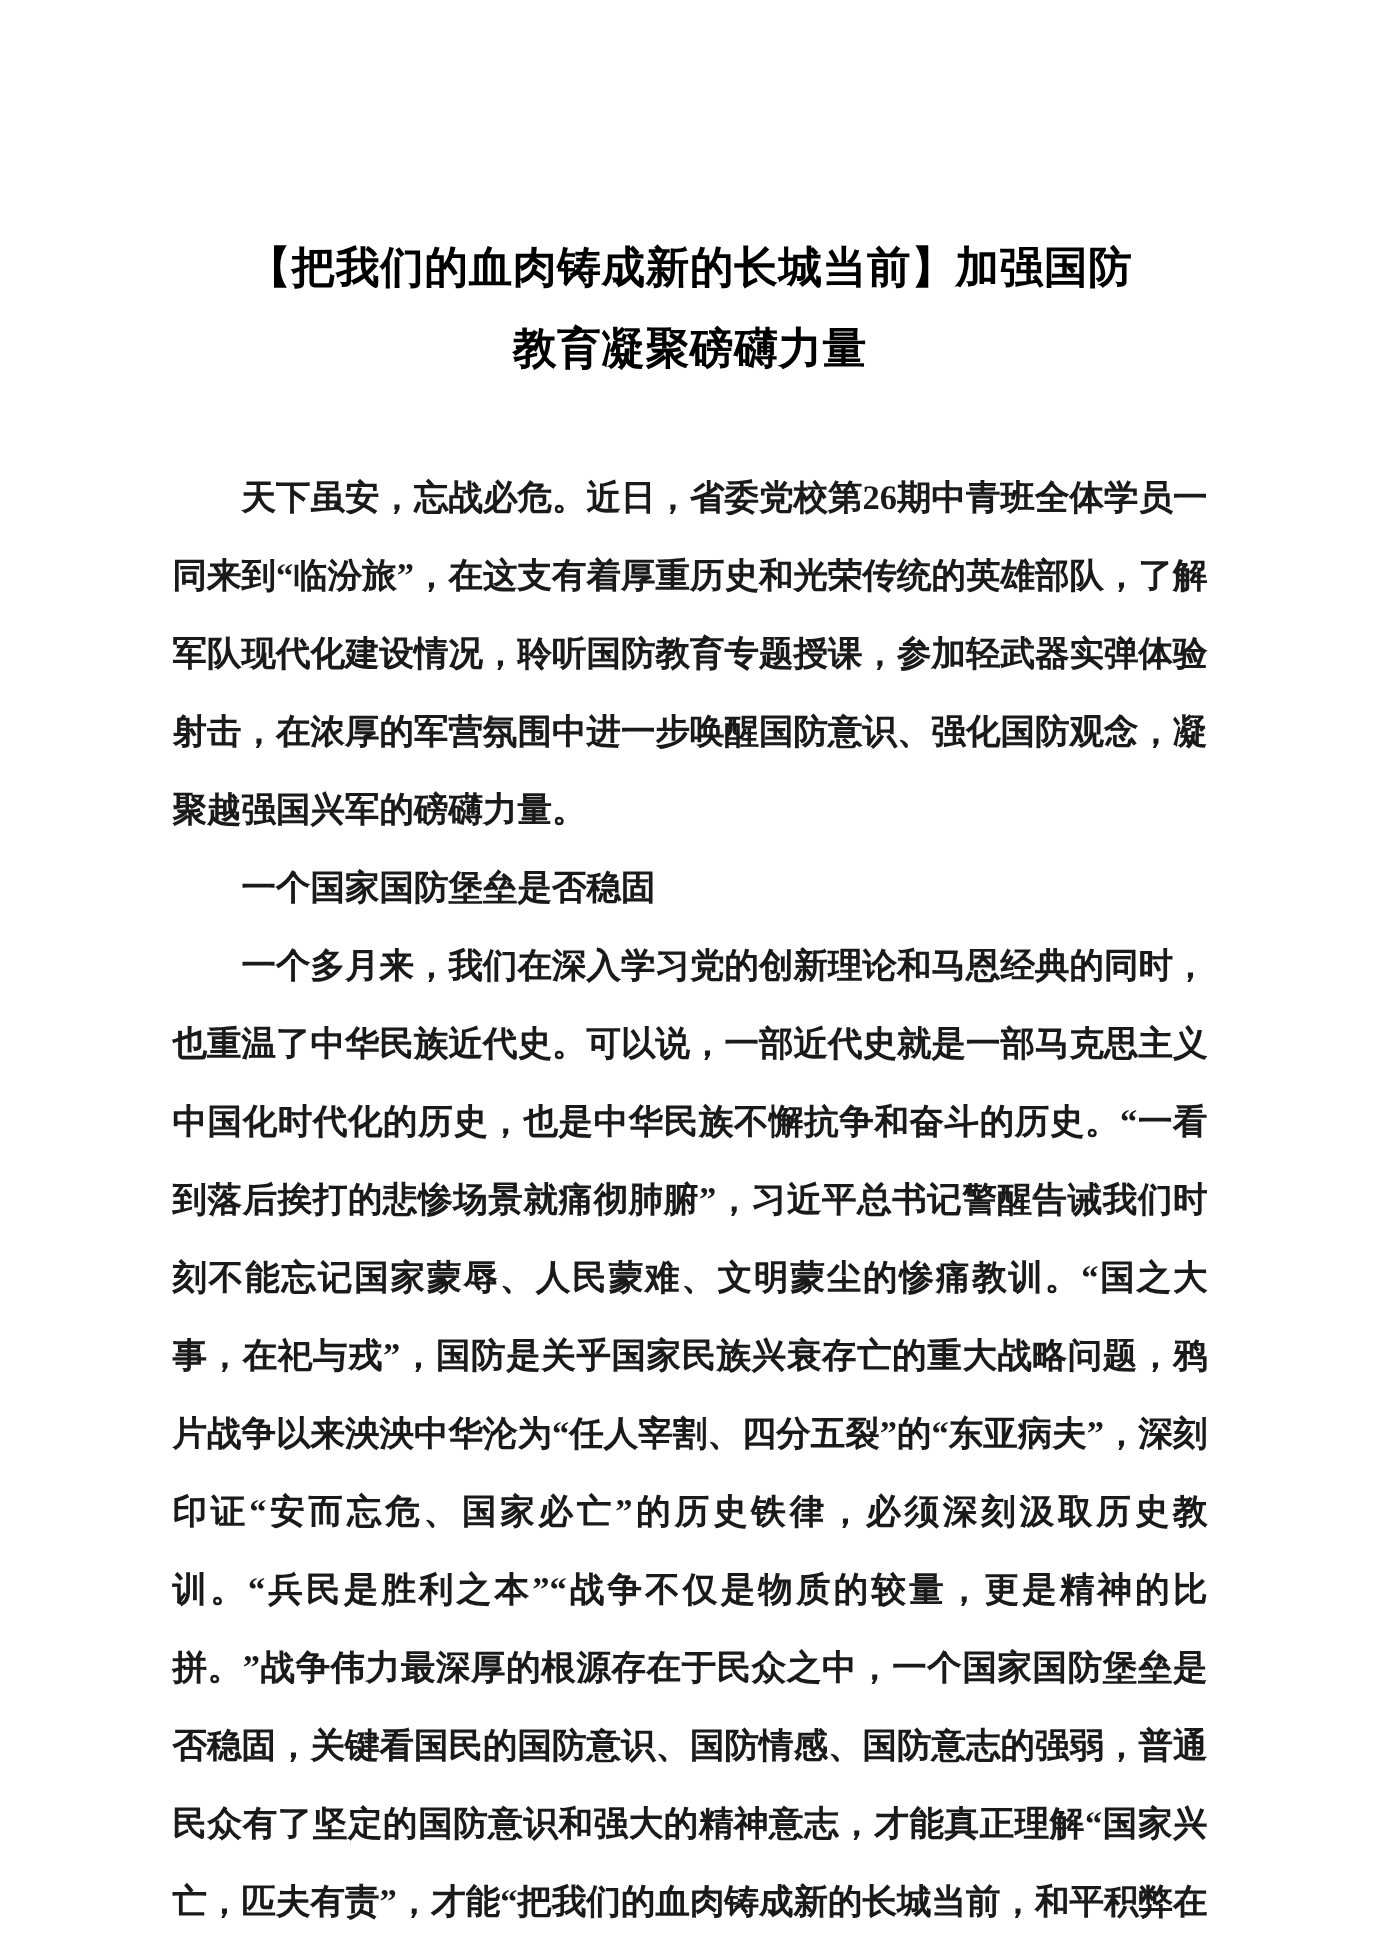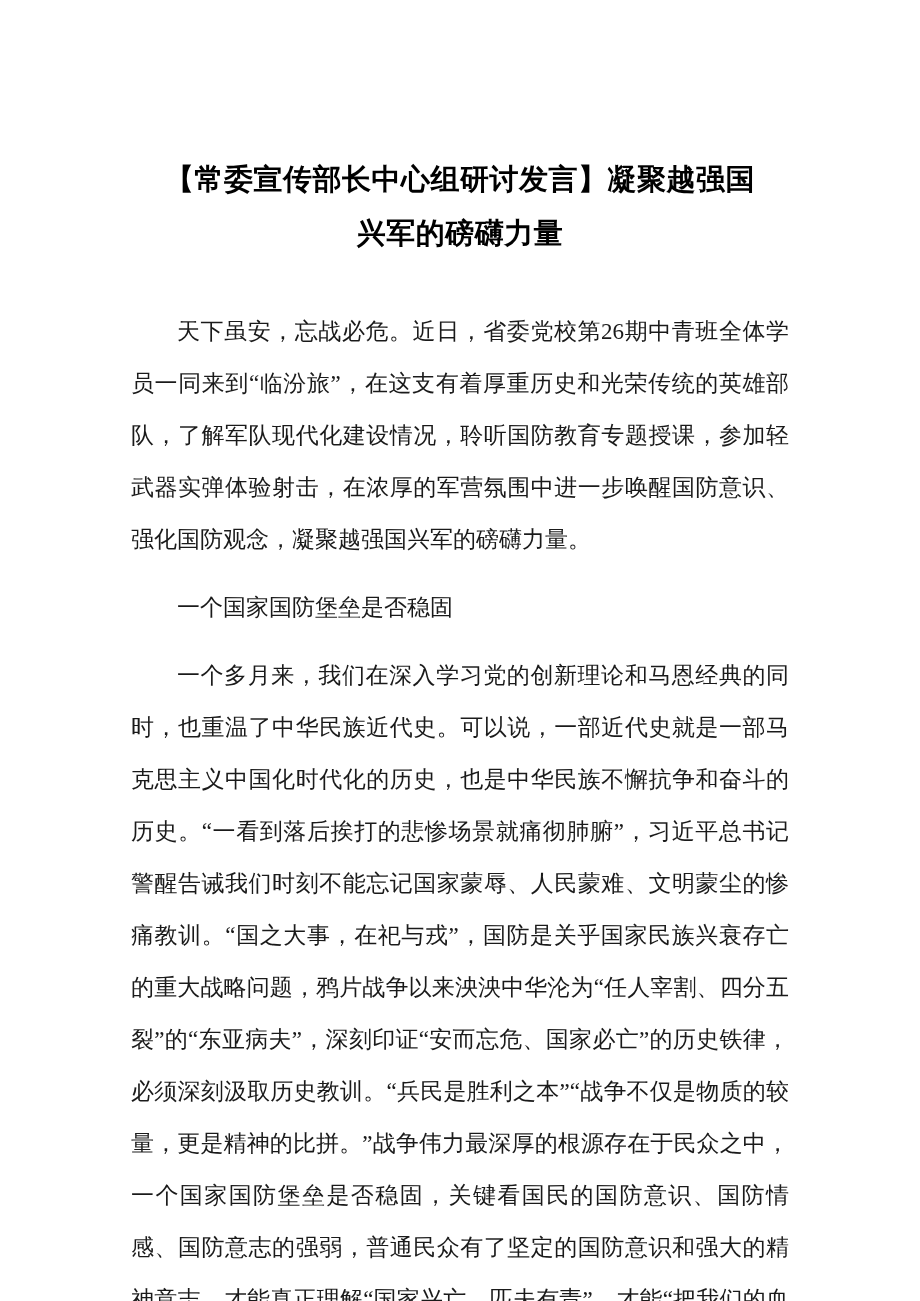--- a/index.html
+++ b/index.html
@@ -26,37 +26,38 @@
     font-size: 29px;
     line-height: 54px;
     text-align: center;
     letter-spacing: 0.5px;
     color: #000000;
   }
   .doc-body {
     width: 690px;
   }
   .doc-body p {
-    margin: 16px;
+    margin: 0;
     font-family: "Liberation Serif", serif;
     font-size: 23px;
     line-height: 52px;
     text-align: justify;
     text-justify: inter-ideograph;
     text-indent: 2em;
     color: #1a1a1a;
+    font-weight: bold;
   }
   .doc-body p.section-heading {
     text-align: left;
   }
 </style>
 </head>
 <body>
 
 <div class="page">
-  <h1 class="doc-title">【常委宣传部长中心组研讨发言】凝聚越强国兴军的磅礴力量</h1>
+  <h1 class="doc-title">【把我们的血肉铸成新的长城当前】加强国防教育凝聚磅礴力量</h1>
 
   <div class="doc-body">
     <p>天下虽安，忘战必危。近日，省委党校第26期中青班全体学员一同来到“临汾旅”，在这支有着厚重历史和光荣传统的英雄部队，了解军队现代化建设情况，聆听国防教育专题授课，参加轻武器实弹体验射击，在浓厚的军营氛围中进一步唤醒国防意识、强化国防观念，凝聚越强国兴军的磅礴力量。</p>
     <p class="section-heading">一个国家国防堡垒是否稳固</p>
     <p>一个多月来，我们在深入学习党的创新理论和马恩经典的同时，也重温了中华民族近代史。可以说，一部近代史就是一部马克思主义中国化时代化的历史，也是中华民族不懈抗争和奋斗的历史。“一看到落后挨打的悲惨场景就痛彻肺腑”，习近平总书记警醒告诫我们时刻不能忘记国家蒙辱、人民蒙难、文明蒙尘的惨痛教训。“国之大事，在祀与戎”，国防是关乎国家民族兴衰存亡的重大战略问题，鸦片战争以来泱泱中华沦为“任人宰割、四分五裂”的“东亚病夫”，深刻印证“安而忘危、国家必亡”的历史铁律，必须深刻汲取历史教训。“兵民是胜利之本”“战争不仅是物质的较量，更是精神的比拼。”战争伟力最深厚的根源存在于民众之中，一个国家国防堡垒是否稳固，关键看国民的国防意识、国防情感、国防意志的强弱，普通民众有了坚定的国防意识和强大的精神意志，才能真正理解“国家兴亡，匹夫有责”，才能“把我们的血肉铸成新的长城当前，和平积弊在很多人</p>
   </div>
 </div>
 
 </body></html>

